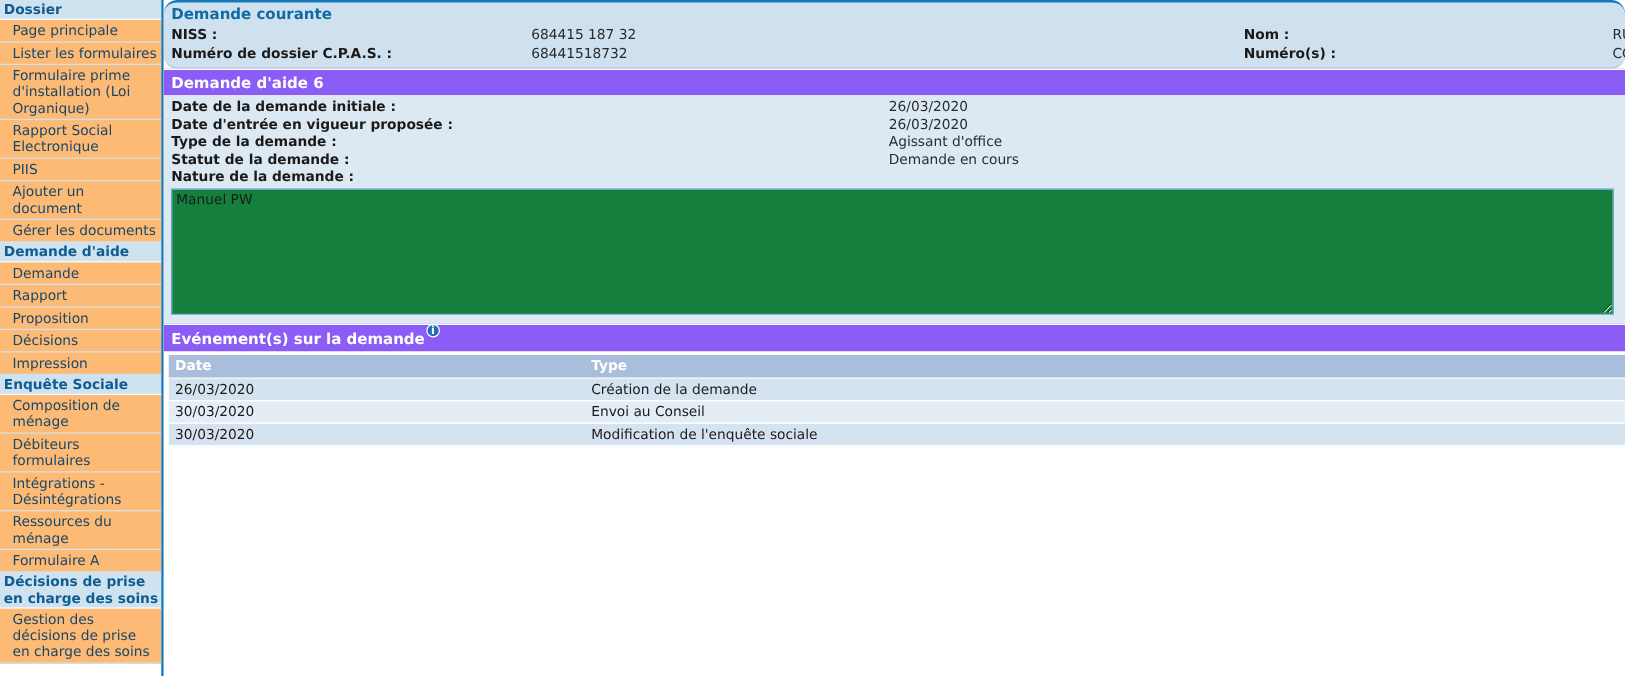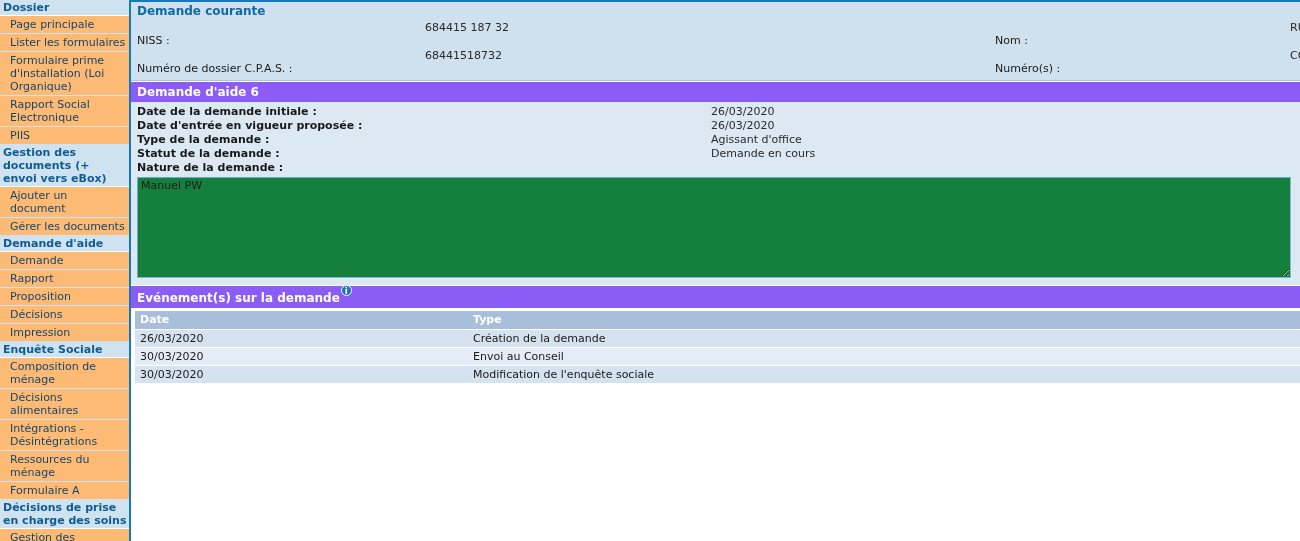--- a/index.html
+++ b/index.html
@@ -52,37 +52,38 @@
     position: relative;
     overflow: hidden;
   }
 
   
   .panel-courante {
     background: #cfe0ee;
     border-top: 2px solid #1479bd;
     border-bottom: 1px solid #a9c6dd;
     padding: 0 0 4px 0;
+    border-radius: 11px;
   }
   .panel-title-light {
     color: #0f6ba5;
     font-weight: bold;
     font-size: 12px;
     padding: 2px 0 3px 6px;
     line-height: 14px;
   }
   .kv-grid {
     display: grid;
     grid-template-columns: 288px 570px 295px auto;
     row-gap: 1px;
     padding-left: 6px;
     font-size: 11px;
     line-height: 14px;
   }
-  .kv-label { font-weight: normal; color: #1a1a1a; margin-top: 13px; }
+  .kv-label { font-weight: bold; color: #1a1a1a; }
   .kv-value { color: #2a2a2a; }
 
   
   .bar-blue {
     background: #8b5cf6;
     color: #ffffff;
     font-weight: bold;
     font-size: 12px;
     line-height: 16px;
     padding: 2px 0 2px 6px;
@@ -174,32 +175,31 @@
 
 <div id="app">
 
   <nav id="sidebar">
       <div class="nav-section">Dossier</div>
       <div class="nav-item">Page principale</div>
       <div class="nav-item">Lister les formulaires</div>
       <div class="nav-item">Formulaire prime d'installation (Loi Organique)</div>
       <div class="nav-item">Rapport Social Electronique</div>
       <div class="nav-item">PIIS</div>
-      <div class="nav-section">Gestion des documents (+ envoi vers eBox)</div>
       <div class="nav-item">Ajouter un document</div>
       <div class="nav-item">Gérer les documents</div>
       <div class="nav-section">Demande d'aide</div>
       <div class="nav-item">Demande</div>
       <div class="nav-item">Rapport</div>
       <div class="nav-item">Proposition</div>
       <div class="nav-item">Décisions</div>
       <div class="nav-item">Impression</div>
       <div class="nav-section">Enquête Sociale</div>
       <div class="nav-item">Composition de ménage</div>
-      <div class="nav-item">Décisions alimentaires</div>
+      <div class="nav-item">Débiteurs formulaires</div>
       <div class="nav-item">Intégrations - Désintégrations</div>
       <div class="nav-item">Ressources du ménage</div>
       <div class="nav-item">Formulaire A</div>
       <div class="nav-section">Décisions de prise en charge des soins</div>
       <div class="nav-item">Gestion des décisions de prise en charge des soins</div>
     </nav>
 
   <div id="main">
 
     <section class="panel-courante">

